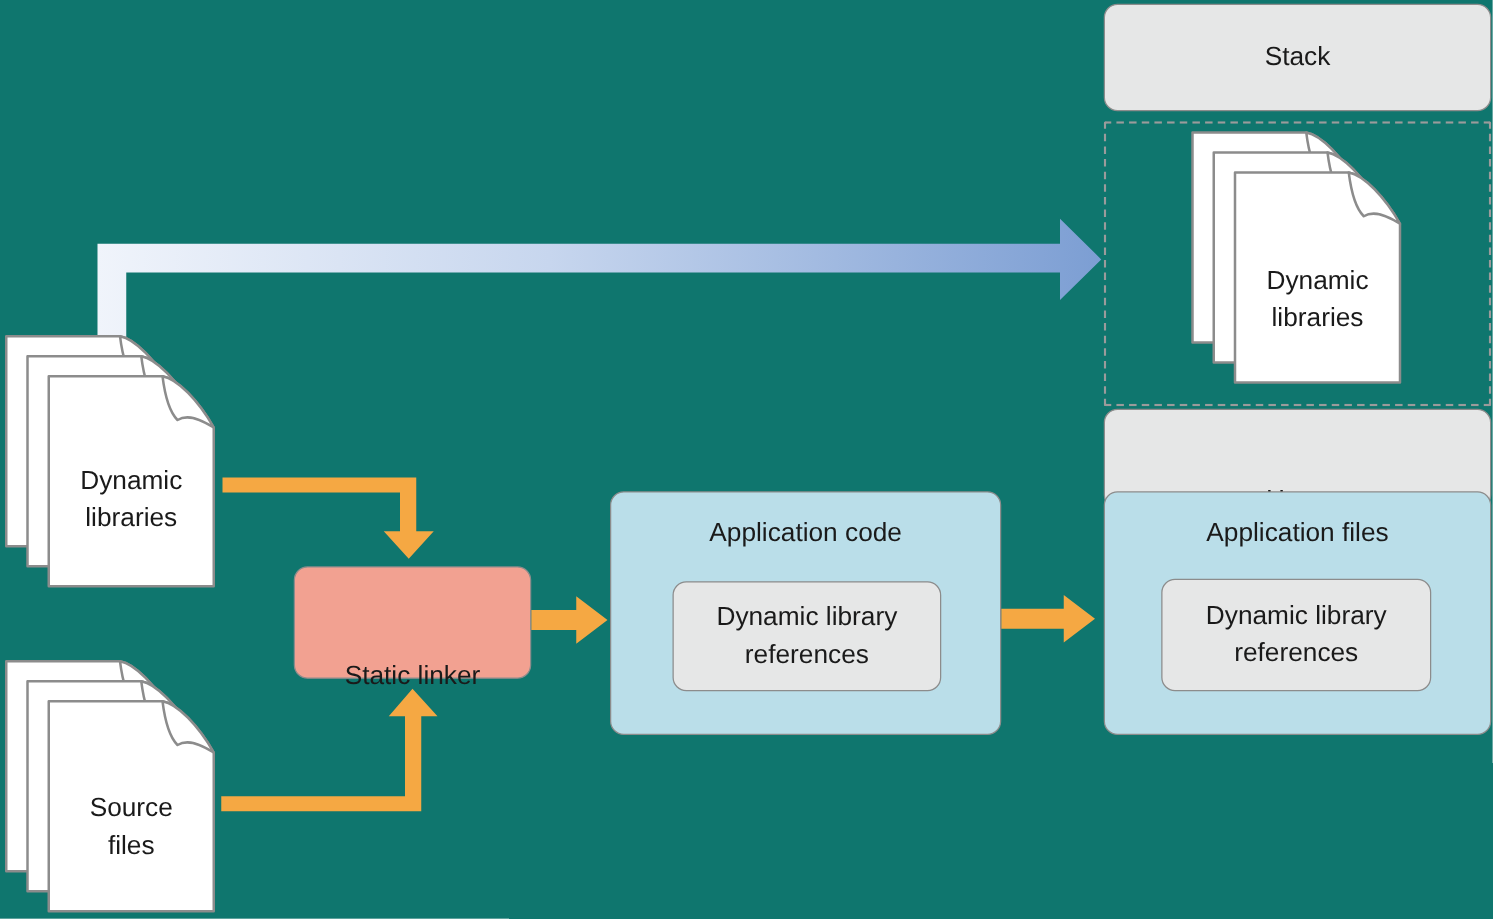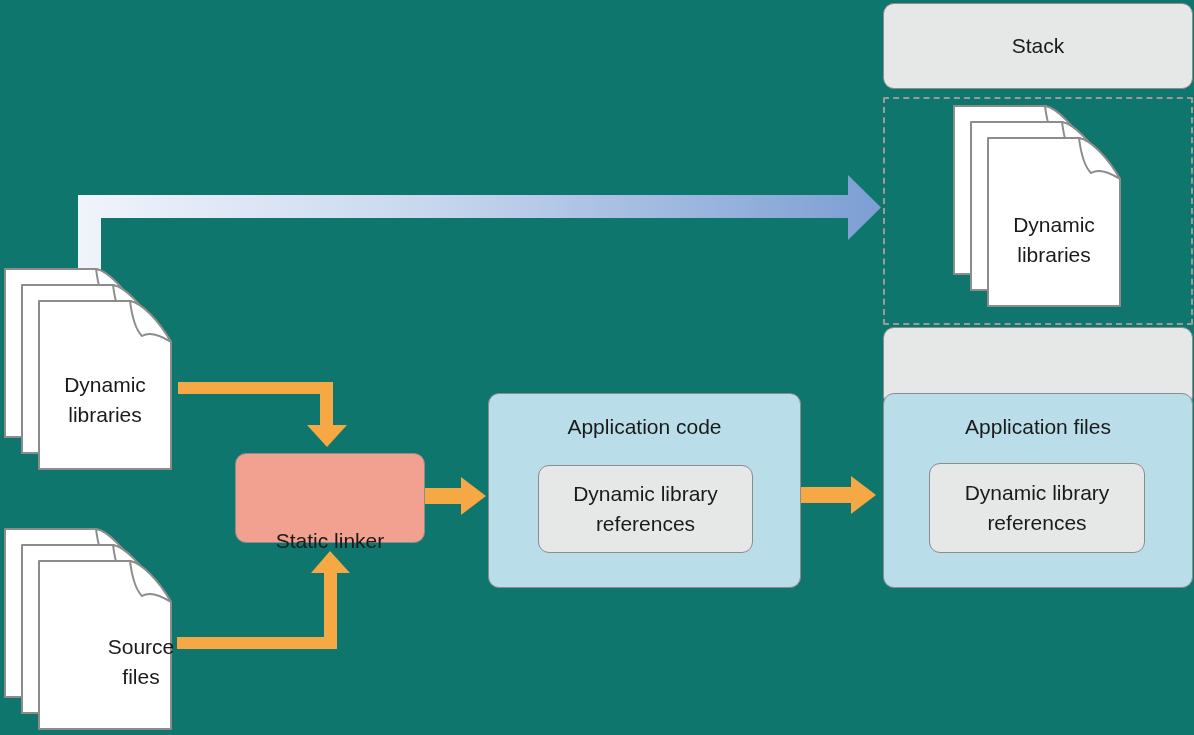--- a/index.html
+++ b/index.html
@@ -96,16 +96,16 @@
   <div class="label" style="left:488px; top:406px; width:313px; height:42px;">Application code</div>
   <div class="box gray-fill" style="left:538px; top:465px; width:215px; height:88px;"></div>
   <div class="label" style="left:538px; top:465px; width:215px; height:88px;">Dynamic library
 references</div>
 
   <div class="box salmon-fill" style="left:235px; top:453px; width:190px; height:90px;"></div>
   <div class="label" style="left:235px; top:453px; width:190px; height:90px;margin-top:43px;">Static linker</div>
 
   <div class="label" style="left:38px; top:370px; width:134px; height:60px;">Dynamic
 libraries</div>
-  <div class="label" style="left:38px; top:632px; width:134px; height:60px;margin-left:36px;">Source
+  <div class="label" style="left:38px; top:632px; width:134px; height:60px;">Source
 files</div>
 
 </div>
 
 </body></html>

